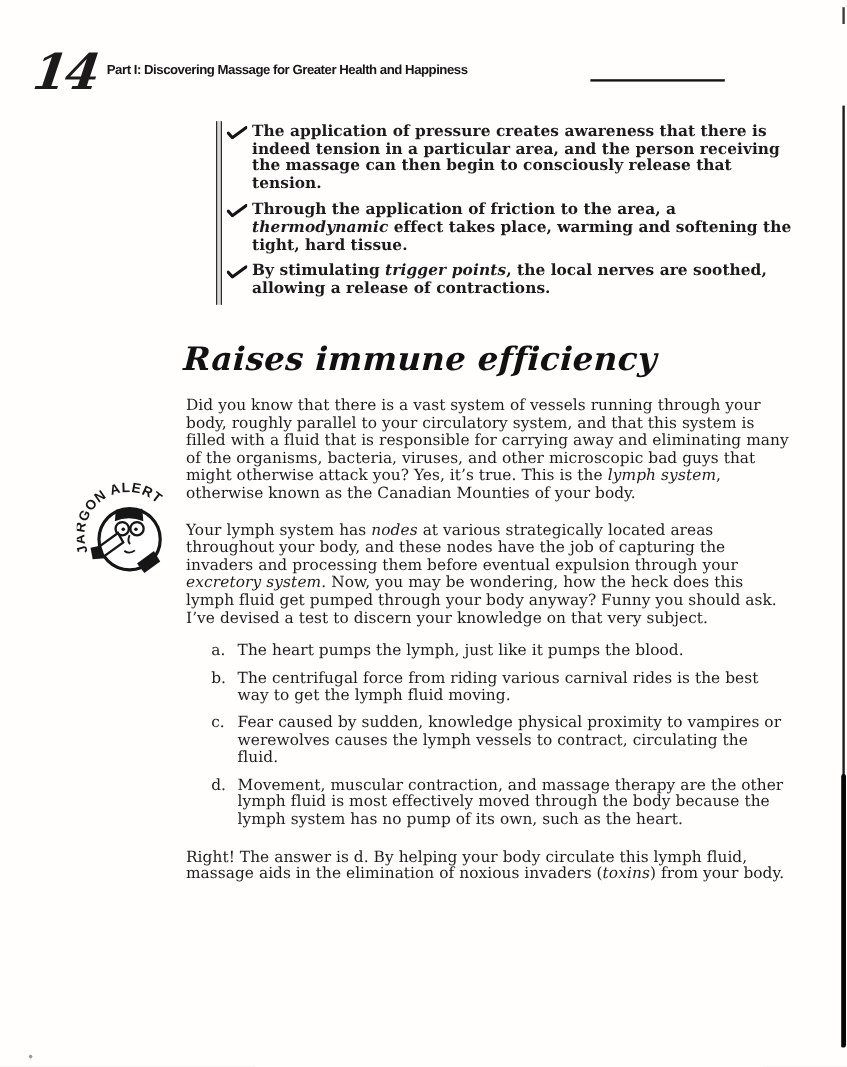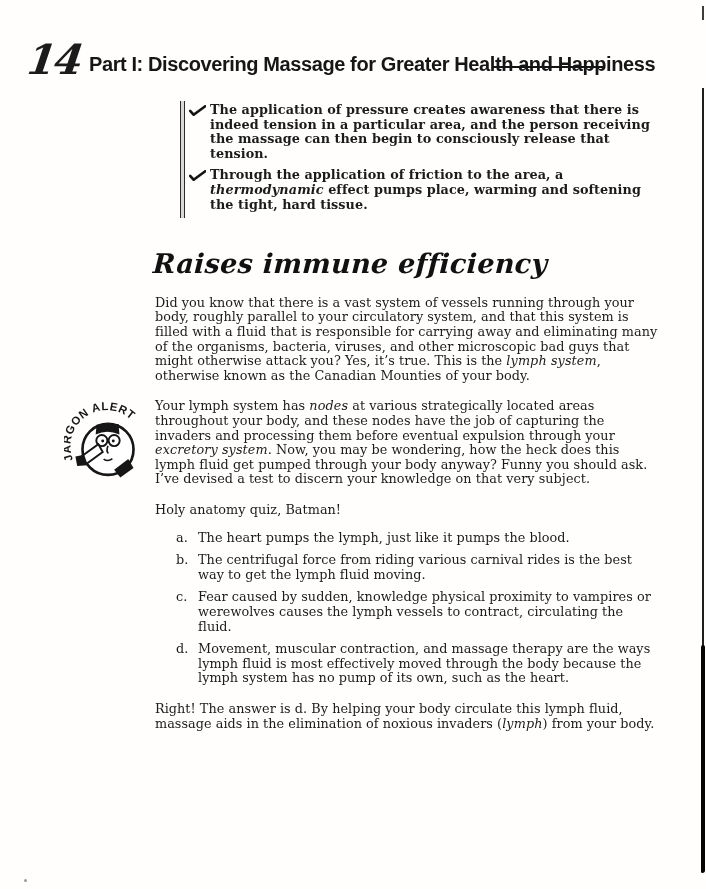--- a/index.html
+++ b/index.html
@@ -11,21 +11,21 @@
 
   
   .pagenum {
     position:absolute; left:28px; top:40px;
     font-family:"DejaVu Serif", serif; font-style:italic; font-weight:bold;
     font-size:41px; line-height:1; transform:skewX(-8deg); letter-spacing:-2px;
   }
   .running-head {
     position:absolute; left:89px; top:53px; width:400px;
     font-family:"Liberation Sans", sans-serif; font-weight:bold;
-    font-size:20px; letter-spacing:-0.4px; color:#161616; white-space:nowrap;
+    font-size:11px; letter-spacing:-0.4px; color:#161616; white-space:nowrap;
   }
   .head-rule {
     position:absolute; left:492px; top:66px; width:112px; height:2px;
     background:#141414;
   }
 
   
   .content {
     position:absolute; left:155px; top:97px; width:506px;
     font-size:12.8px; line-height:14.6px; letter-spacing:0.05px;
@@ -88,50 +88,57 @@
             </svg>
         </span>
         <div><span>The application of pressure creates awareness that there is indeed tension in a particular area, and the person receiving the massage can then begin to consciously release that tension.</span></div>
       </li>
       <li>
         <span class="check">
           <svg width="17" height="11" viewBox="0 0 22 14">
               <path d="M1.5,7.5 L6,12.5 L21,1.5" fill="none" stroke="#141414" stroke-width="3.4" stroke-linecap="round"></path>
             </svg>
         </span>
-        <div><span>Through the application of friction to the area, a </span><i>thermodynamic</i><span> effect pumps place, warming and softening the tight, hard tissue.</span></div>
+        <div><span>Through the application of friction to the area, a </span><i>thermodynamic</i><span> effect takes place, warming and softening the tight, hard tissue.</span></div>
+      </li>
+      <li>
+        <span class="check">
+          <svg width="17" height="11" viewBox="0 0 22 14">
+              <path d="M1.5,7.5 L6,12.5 L21,1.5" fill="none" stroke="#141414" stroke-width="3.4" stroke-linecap="round"></path>
+            </svg>
+        </span>
+        <div><span>By stimulating </span><i>trigger points</i><span>, the local nerves are soothed, allowing a release of contractions.</span></div>
       </li>
     </ul>
 
     <h2 class="section-heading">Raises immune efficiency</h2>
 
     <p><span>Did you know that there is a vast system of vessels running through your body, roughly parallel to your circulatory system, and that this system is filled with a fluid that is responsible for carrying away and eliminating many of the organisms, bacteria, viruses, and other microscopic bad guys that might otherwise attack you? Yes, it’s true. This is the </span><i>lymph system</i><span>, otherwise known as the Canadian Mounties of your body.</span></p>
     <p><span>Your lymph system has </span><i>nodes</i><span> at various strategically located areas throughout your body, and these nodes have the job of capturing the invaders and processing them before eventual expulsion through your </span><i>excretory system</i><span>. Now, you may be wondering, how the heck does this lymph fluid get pumped through your body anyway? Funny you should ask. I’ve devised a test to discern your knowledge on that very subject.</span></p>
-    <p><span>Holy anatomy quiz, Batman!</span></p>
 
     <ol class="options">
       <li>
         <span class="letter">a.</span>
         <div><span>The heart pumps the lymph, just like it pumps the blood.</span></div>
       </li>
       <li>
         <span class="letter">b.</span>
         <div><span>The centrifugal force from riding various carnival rides is the best way to get the lymph fluid moving.</span></div>
       </li>
       <li>
         <span class="letter">c.</span>
         <div><span>Fear caused by sudden, knowledge physical proximity to vampires or werewolves causes the lymph vessels to contract, circulating the fluid.</span></div>
       </li>
       <li>
         <span class="letter">d.</span>
-        <div><span>Movement, muscular contraction, and massage therapy are the ways lymph fluid is most effectively moved through the body because the lymph system has no pump of its own, such as the heart.</span></div>
+        <div><span>Movement, muscular contraction, and massage therapy are the other lymph fluid is most effectively moved through the body because the lymph system has no pump of its own, such as the heart.</span></div>
       </li>
     </ol>
 
-    <p><span>Right! The answer is d. By helping your body circulate this lymph fluid, massage aids in the elimination of noxious invaders (</span><i>lymph</i><span>) from your body.</span></p>
+    <p><span>Right! The answer is d. By helping your body circulate this lymph fluid, massage aids in the elimination of noxious invaders (</span><i>toxins</i><span>) from your body.</span></p>
   </div>
 
   <div class="jargon-badge">
     <svg width="88" height="94" viewBox="0 0 100 106">
       <defs>
         <path id="arcpath" d="M 10.5,70 A 41,41 0 0 1 84,34"></path>
       </defs>
       <circle cx="50" cy="58" r="29" fill="#ffffff" stroke="#161616" stroke-width="3"></circle>
       <text font-family="Liberation Sans, sans-serif" font-size="13" font-weight="bold" fill="#161616" letter-spacing="0.8">
         <textPath href="#arcpath">JARGON ALERT</textPath>

